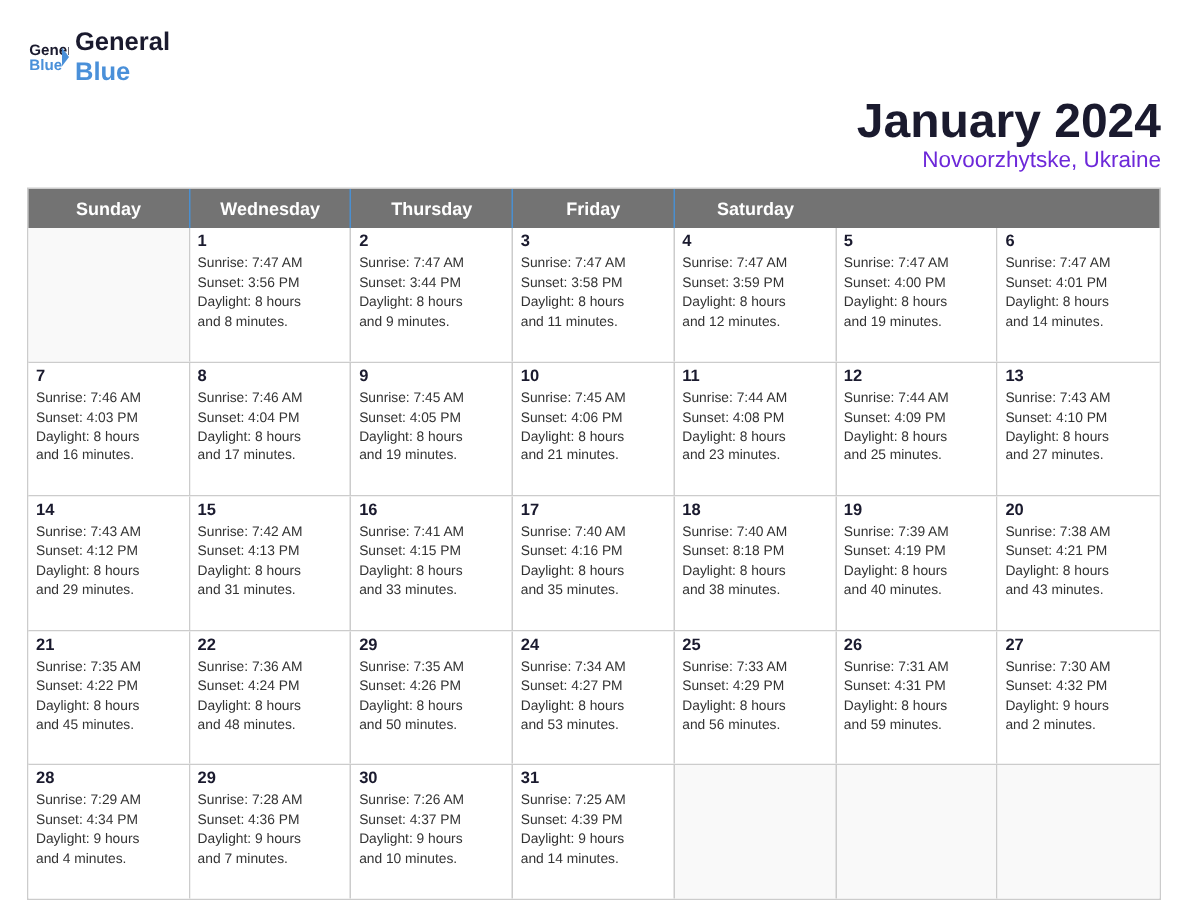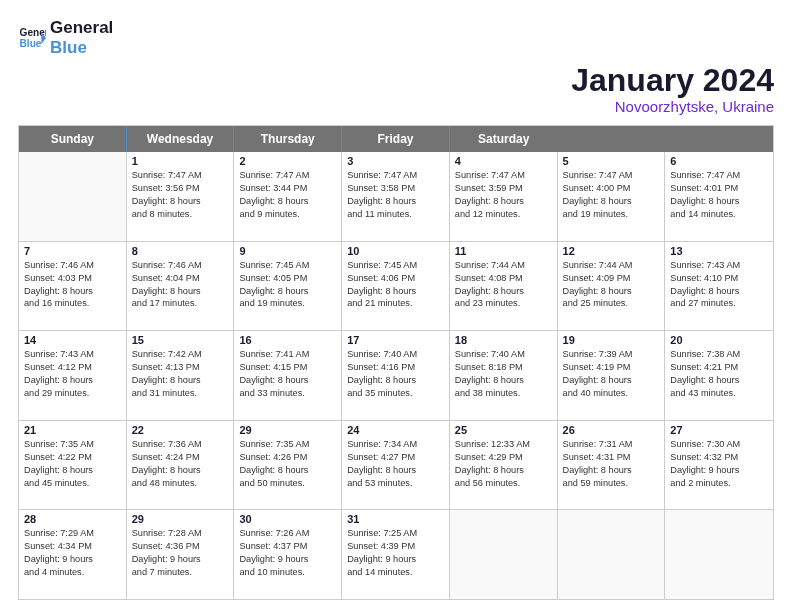--- a/index.html
+++ b/index.html
@@ -314,21 +314,21 @@
           </div>
           <div class="cal-cell">
             <span class="day-num">24</span>
             <span class="cell-line">Sunrise: 7:34 AM</span>
             <span class="cell-line">Sunset: 4:27 PM</span>
             <span class="cell-line">Daylight: 8 hours</span>
             <span class="cell-line">and 53 minutes.</span>
           </div>
           <div class="cal-cell">
             <span class="day-num">25</span>
-            <span class="cell-line">Sunrise: 12:33 AM</span>
+            <span class="cell-line">Sunrise: 7:33 AM</span>
             <span class="cell-line">Sunset: 4:29 PM</span>
             <span class="cell-line">Daylight: 8 hours</span>
             <span class="cell-line">and 56 minutes.</span>
           </div>
           <div class="cal-cell">
             <span class="day-num">26</span>
             <span class="cell-line">Sunrise: 7:31 AM</span>
             <span class="cell-line">Sunset: 4:31 PM</span>
             <span class="cell-line">Daylight: 8 hours</span>
             <span class="cell-line">and 59 minutes.</span>

